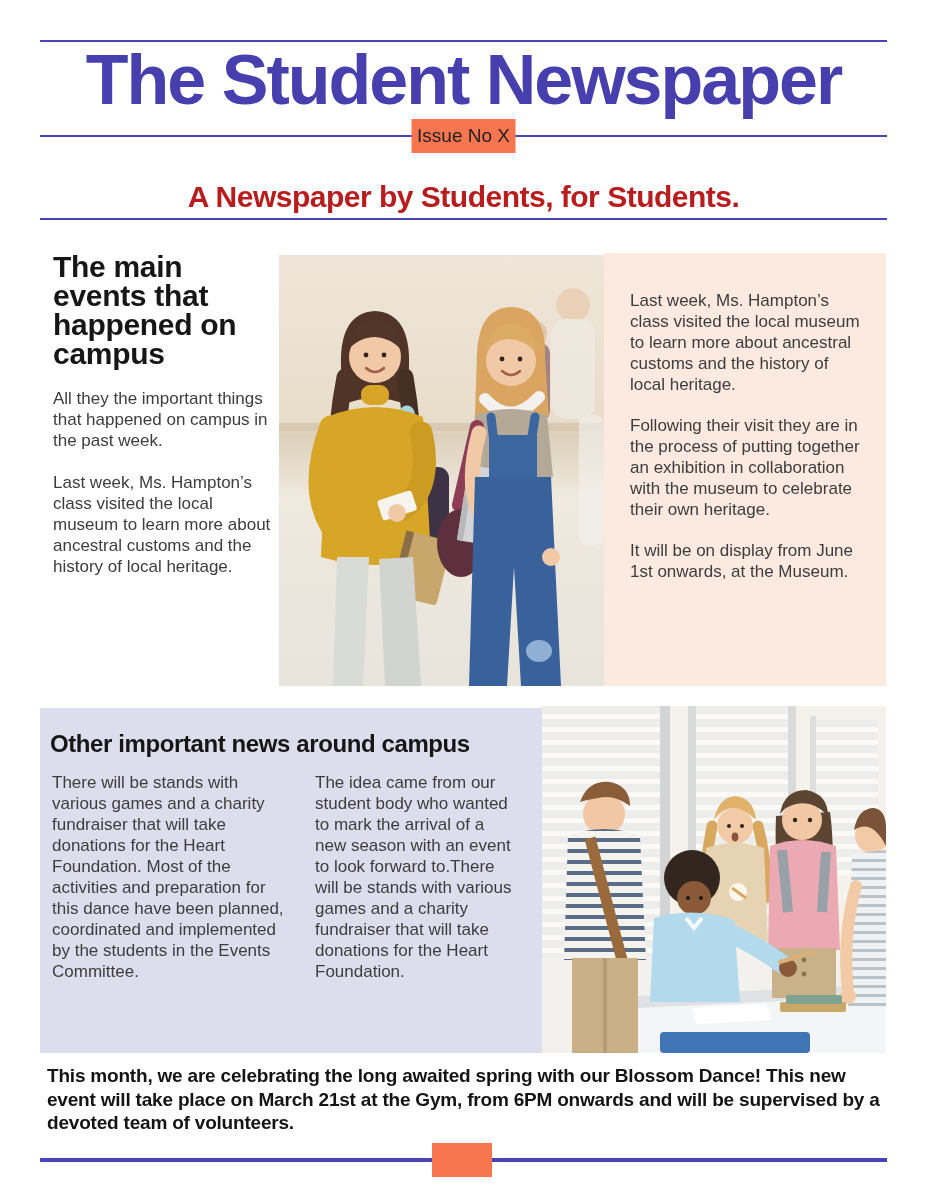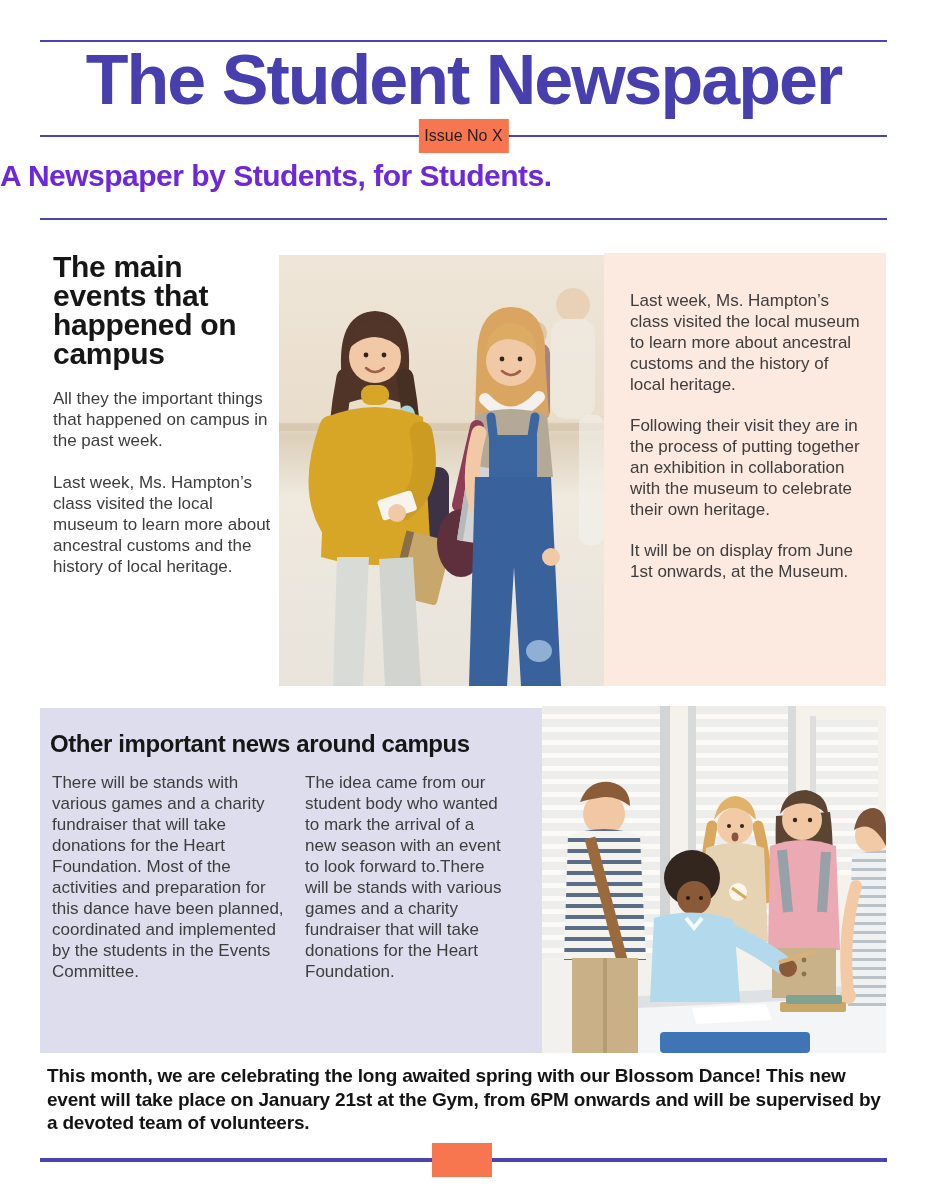--- a/index.html
+++ b/index.html
@@ -14,27 +14,27 @@
 
   .masthead-title {
     position:absolute; top:38px; left:0; width:100%;
     text-align:center; white-space:nowrap;
     font-size:70px; font-weight:bold; letter-spacing:-2px;
     color:#463fad; line-height:84px;
   }
   .issue-badge {
     position:absolute; top:119px; left:50%; transform:translateX(-50%);
     background:#f8764f; color:#231f20;
-    font-size:16px; font-weight:normal;
+    font-size:19px; font-weight:normal;
     padding:5px 6px; line-height:24px; white-space:nowrap;
   }
   .tagline {
-    position:absolute; top:159px; left:0; width:100%;
-    text-align:left; font-size:30px; font-weight:bold; letter-spacing:-0.5px;
-    color:#6d28d9;
+    position:absolute; top:180px; left:0; width:100%;
+    text-align:center; font-size:30px; font-weight:bold; letter-spacing:-0.5px;
+    color:#b91c1c;
   }
 
   .main-left { position:absolute; left:53px; top:252px; width:222px; }
   .story-heading {
     font-size:30px; line-height:29px; font-weight:bold; color:#161616;
     letter-spacing:-0.3px; margin-bottom:20px;
   }
   .bodytext { font-size:17px; line-height:21px; color:#3d3d3d; }
   .bodytext p { margin:0 0 21px 0; }
 
@@ -54,21 +54,21 @@
     background:#dedded;
     text-decoration:underline;
   }
   .news-heading {
     position:absolute; left:10px; top:22px; width:480px;
     font-size:24px; font-weight:bold; color:#161616; letter-spacing:-0.4px;
     white-space:nowrap;
   }
   .news-col { position:absolute; top:64px; }
   .news-col-1 { left:12px; width:232px; }
-  .news-col-2 { left:265px; width:205px; }
+  .news-col-2 { left:275px; width:205px; }
 
   .announcement {
     position:absolute; left:47px; top:1064px; width:838px;
     font-size:19px; line-height:23.5px; font-weight:bold; color:#141414;
     letter-spacing:-0.2px;
   }
 
   .rule-footer { position:absolute; left:40px; top:1158px; width:847px; height:4px; background:#4a43b4; }
   .footer-accent { position:absolute; left:432px; top:1143px; width:60px; height:34px; background:#f8764f; }
 </style>
@@ -265,18 +265,18 @@
       </g>
 
       <g>
         <rect x="238" y="296" width="66" height="10" rx="2" fill="#caa86a"></rect>
         <rect x="244" y="289" width="56" height="9" rx="2" fill="#7fa390"></rect>
         <path d="M150 302 L224 298 L230 314 L154 318 Z" fill="#ffffff"></path>
       </g>
     </svg>
   </figure>
 
-  <p class="announcement">This month, we are celebrating the long awaited spring with our Blossom Dance! This new event will take place on January 21st at the Gym, from 6PM onwards and will be supervised by a devoted team of volunteers.</p>
+  <p class="announcement">This month, we are celebrating the long awaited spring with our Blossom Dance! This new event will take place on March 21st at the Gym, from 6PM onwards and will be supervised by a devoted team of volunteers.</p>
 
   <div class="rule-footer"></div>
   <div class="footer-accent"></div>
 
 </div>
 
 </body></html>

